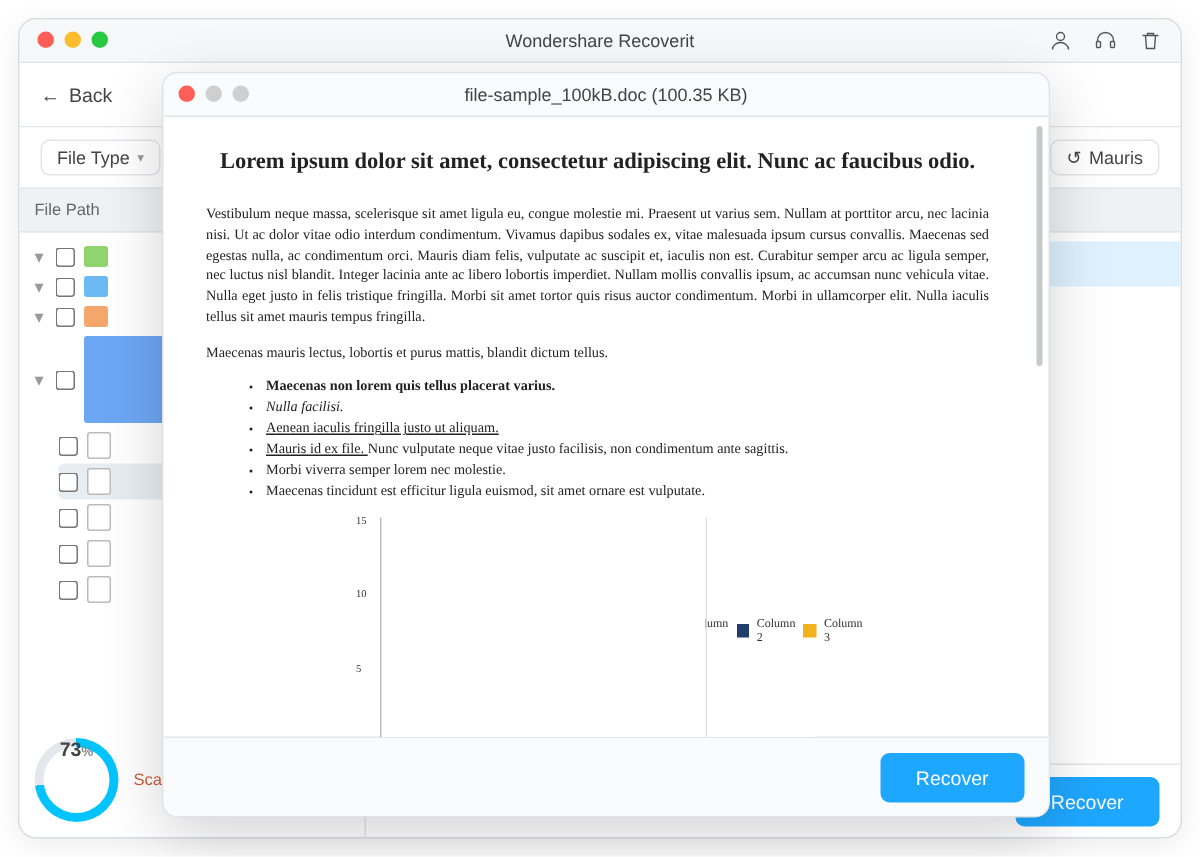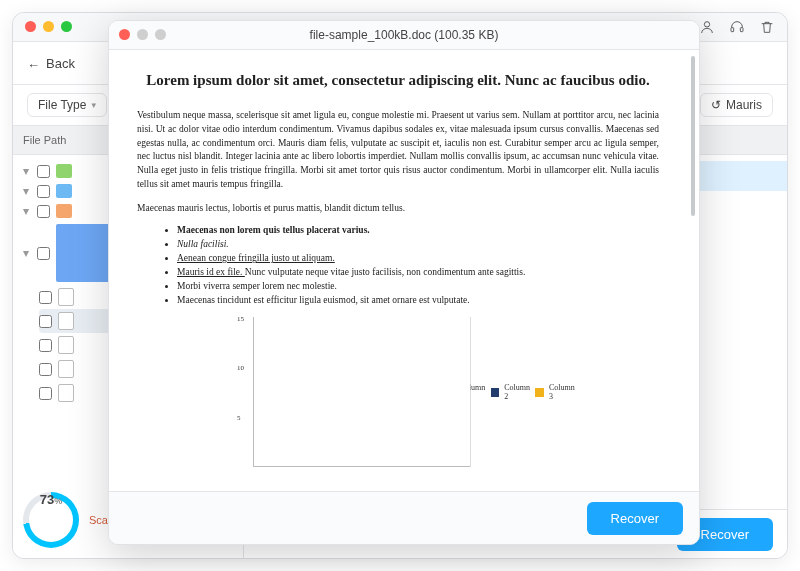--- a/index.html
+++ b/index.html
@@ -72,21 +72,21 @@
   .main{flex:1;display:flex;flex-direction:column;background:#fff}
   .main .colhead{background:#f0f1f3}
   .main .list{flex:1;padding:6px 0}
   .main .item{display:flex;align-items:center;gap:8px;padding:5px 12px;font-size:12px;color:#555}
   .main .item.sel{background:#dff1ff}
   .main .item .docicon{width:16px;height:18px;border:1px solid #bbb;border-radius:2px;background:#fff}
   .main .bottom{height:48px;border-top:1px solid var(--border);display:flex;align-items:center;justify-content:flex-end;padding:0 14px}
   .btn{background:var(--accent);color:#fff;border:none;border-radius:6px;font-size:13px;padding:9px 24px}
   
   .preview{
-    position:absolute;left:108px;top:20px;width:590px;bottom:26px;
+    position:absolute;left:108px;top:48px;width:590px;bottom:26px;
     background:#fff;border-radius:10px;box-shadow:var(--shadow);display:flex;flex-direction:column;overflow:hidden;
     border:1px solid #e0e2e6;
   }
   .preview .pt{height:28px;display:flex;align-items:center;justify-content:center;border-bottom:1px solid var(--border);position:relative;background:#fafbfc}
   .preview .pt .traffic{left:10px;top:8px}
   .preview .pt .dot.grey{background:#cfcfcf}
   .preview .pt .fname{font-size:12px;color:#444}
   .preview .content{flex:1;display:flex;min-height:0}
   .doc{flex:1;overflow:auto;padding:22px 28px;font-family:"Times New Roman",serif;color:#222}
   .doc h1{text-align:center;font-size:28px;margin:6px 0 14px;font-family:"Times New Roman",serif}
@@ -261,21 +261,21 @@
       <div class="fname">file-sample_100kB.doc (100.35 KB)</div>
     </div>
     <div class="content">
       <div class="doc">
         <h2>Lorem ipsum dolor sit amet, consectetur adipiscing elit. Nunc ac faucibus odio.</h2>
         <p>Vestibulum neque massa, scelerisque sit amet ligula eu, congue molestie mi. Praesent ut varius sem. Nullam at porttitor arcu, nec lacinia nisi. Ut ac dolor vitae odio interdum condimentum. Vivamus dapibus sodales ex, vitae malesuada ipsum cursus convallis. Maecenas sed egestas nulla, ac condimentum orci. Mauris diam felis, vulputate ac suscipit et, iaculis non est. Curabitur semper arcu ac ligula semper, nec luctus nisl blandit. Integer lacinia ante ac libero lobortis imperdiet. Nullam mollis convallis ipsum, ac accumsan nunc vehicula vitae. Nulla eget justo in felis tristique fringilla. Morbi sit amet tortor quis risus auctor condimentum. Morbi in ullamcorper elit. Nulla iaculis tellus sit amet mauris tempus fringilla.</p>
         <p>Maecenas mauris lectus, lobortis et purus mattis, blandit dictum tellus.</p>
         <ul>
           <li><span class="b">Maecenas non lorem quis tellus placerat varius.</span></li>
           <li><span class="i">Nulla facilisi.</span></li>
-          <li><span class="u">Aenean congue fringilla justo ut aliquam.</span></li>
+          <li><span class="u">Aenean iaculis fringilla justo ut aliquam.</span></li>
           <li><span class="u">Mauris id ex file. </span><span>Nunc vulputate neque vitae justo facilisis, non condimentum ante sagittis.</span></li>
           <li><span>Morbi viverra semper lorem nec molestie.</span></li>
           <li><span>Maecenas tincidunt est efficitur ligula euismod, sit amet ornare est vulputate.</span></li>
         </ul>
 
         <div class="chart">
           <div class="plot">
             <div class="grid"></div>
             <span class="yt" style="bottom:calc(33% - 4px)">5</span>
             <span class="yt" style="bottom:calc(66% - 4px)">10</span>

